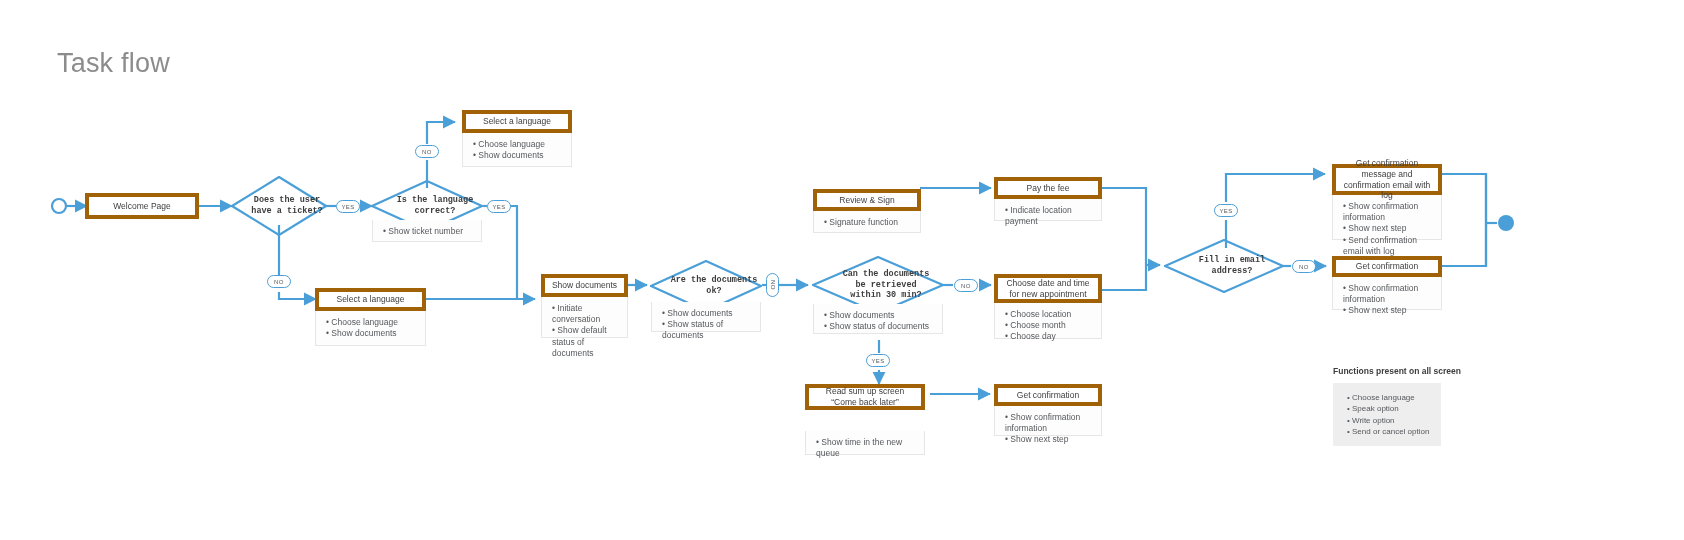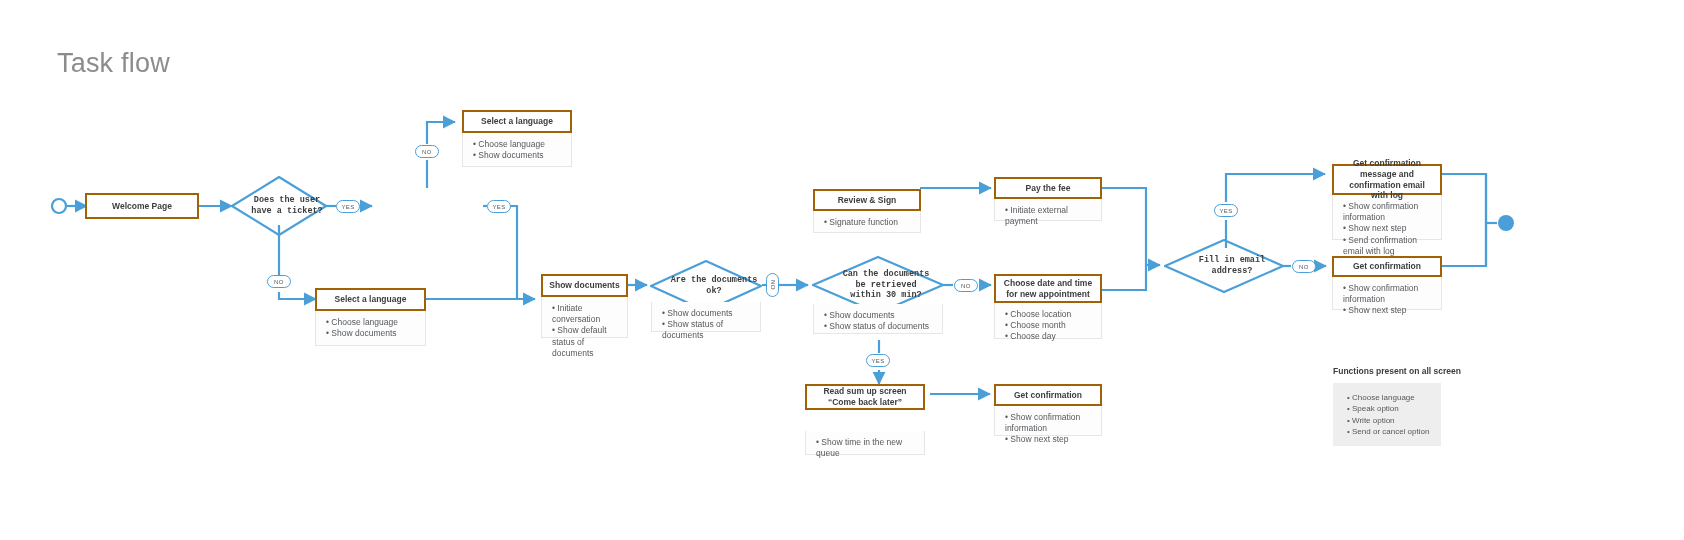--- a/index.html
+++ b/index.html
@@ -11,25 +11,25 @@
   }
   #canvas{position:absolute;left:0;top:0;width:1684px;height:540px;}
   .page-title{
     position:absolute;left:57px;top:48px;
     font-size:27px;color:#8c8c8c;font-weight:400;letter-spacing:0.2px;
   }
   
   .node{position:absolute;}
   .node .hdr{
     box-sizing:border-box;
-    border:2px solid #a16207;
+    border:4px solid #a16207;
     background:#ffffff;
     display:flex;align-items:center;justify-content:center;
     text-align:center;
-    font-size:8.5px;font-weight:bold;color:#3d3d3d;line-height:1.25;
+    font-size:8.5px;font-weight:normal;color:#3d3d3d;line-height:1.25;
     padding:2px 6px;
   }
   .node .body{
     box-sizing:border-box;
     border:1px solid #e6e6e6;border-top:none;
     background:#fdfdfd;
     padding:6px 8px 6px 10px;
   }
   .node .body ul{margin:0;padding:0;list-style:none;}
   .node .body li{
@@ -191,21 +191,21 @@
       <ul>
           <li>Signature function</li>
         </ul>
     </div>
   </div>
 
   <div class="node" style="left:994px;top:177px;width:108px;">
     <div class="hdr" style="height:22px;">Pay the fee</div>
     <div class="body" style="height:22px;">
       <ul>
-          <li>Initiate external payment</li>
+          <li>Indicate location payment</li>
         </ul>
     </div>
   </div>
 
   <div class="node" style="left:994px;top:274px;width:108px;">
     <div class="hdr" style="height:29px;">Choose date and time for new appointment</div>
     <div class="body" style="height:36px;">
       <ul>
         <li>Choose location</li>
         <li>Choose month</li>
@@ -254,20 +254,31 @@
     </div>
   </div>
 
   <div class="dnode" style="left:231px;top:176px;width:96px;height:60px;">
     <svg class="dia" width="96" height="60" viewBox="0 0 96 60">
       <path d="M48,1 L95,30 L48,59 L1,30 Z" fill="none" stroke="#4a9fd8" stroke-width="2.2"></path>
     </svg>
     <div class="dlabel" style="height:60px;padding:0 12px;box-sizing:border-box;">Does the user have a ticket?</div>
   </div>
 
+  <div class="dnode" style="left:371px;top:180px;width:112px;height:52px;">
+    <svg class="dia" width="112" height="52" viewBox="0 0 112 52">
+      <path d="M56,1 L111,26 L56,51 L1,26 Z" fill="none" stroke="#4a9fd8" stroke-width="2.2"></path>
+    </svg>
+    <div class="dlabel" style="height:52px;padding:0 8px;box-sizing:border-box;">Is the language correct?</div>
+    <div class="body" style="left:1px;top:40px;width:110px;height:22px;">
+      <ul>
+          <li>Show ticket number</li>
+        </ul>
+    </div>
+  </div>
 
   <div class="dnode" style="left:650px;top:260px;width:112px;height:52px;">
     <svg class="dia" width="112" height="52" viewBox="0 0 112 52">
       <path d="M56,1 L111,26 L56,51 L1,26 Z" fill="none" stroke="#4a9fd8" stroke-width="2.2"></path>
     </svg>
     <div class="dlabel" style="height:52px;padding:0 6px;box-sizing:border-box;">Are the documents ok?</div>
     <div class="body" style="left:1px;top:42px;width:110px;height:30px;">
       <ul>
         <li>Show documents</li>
         <li>Show status of documents</li>

